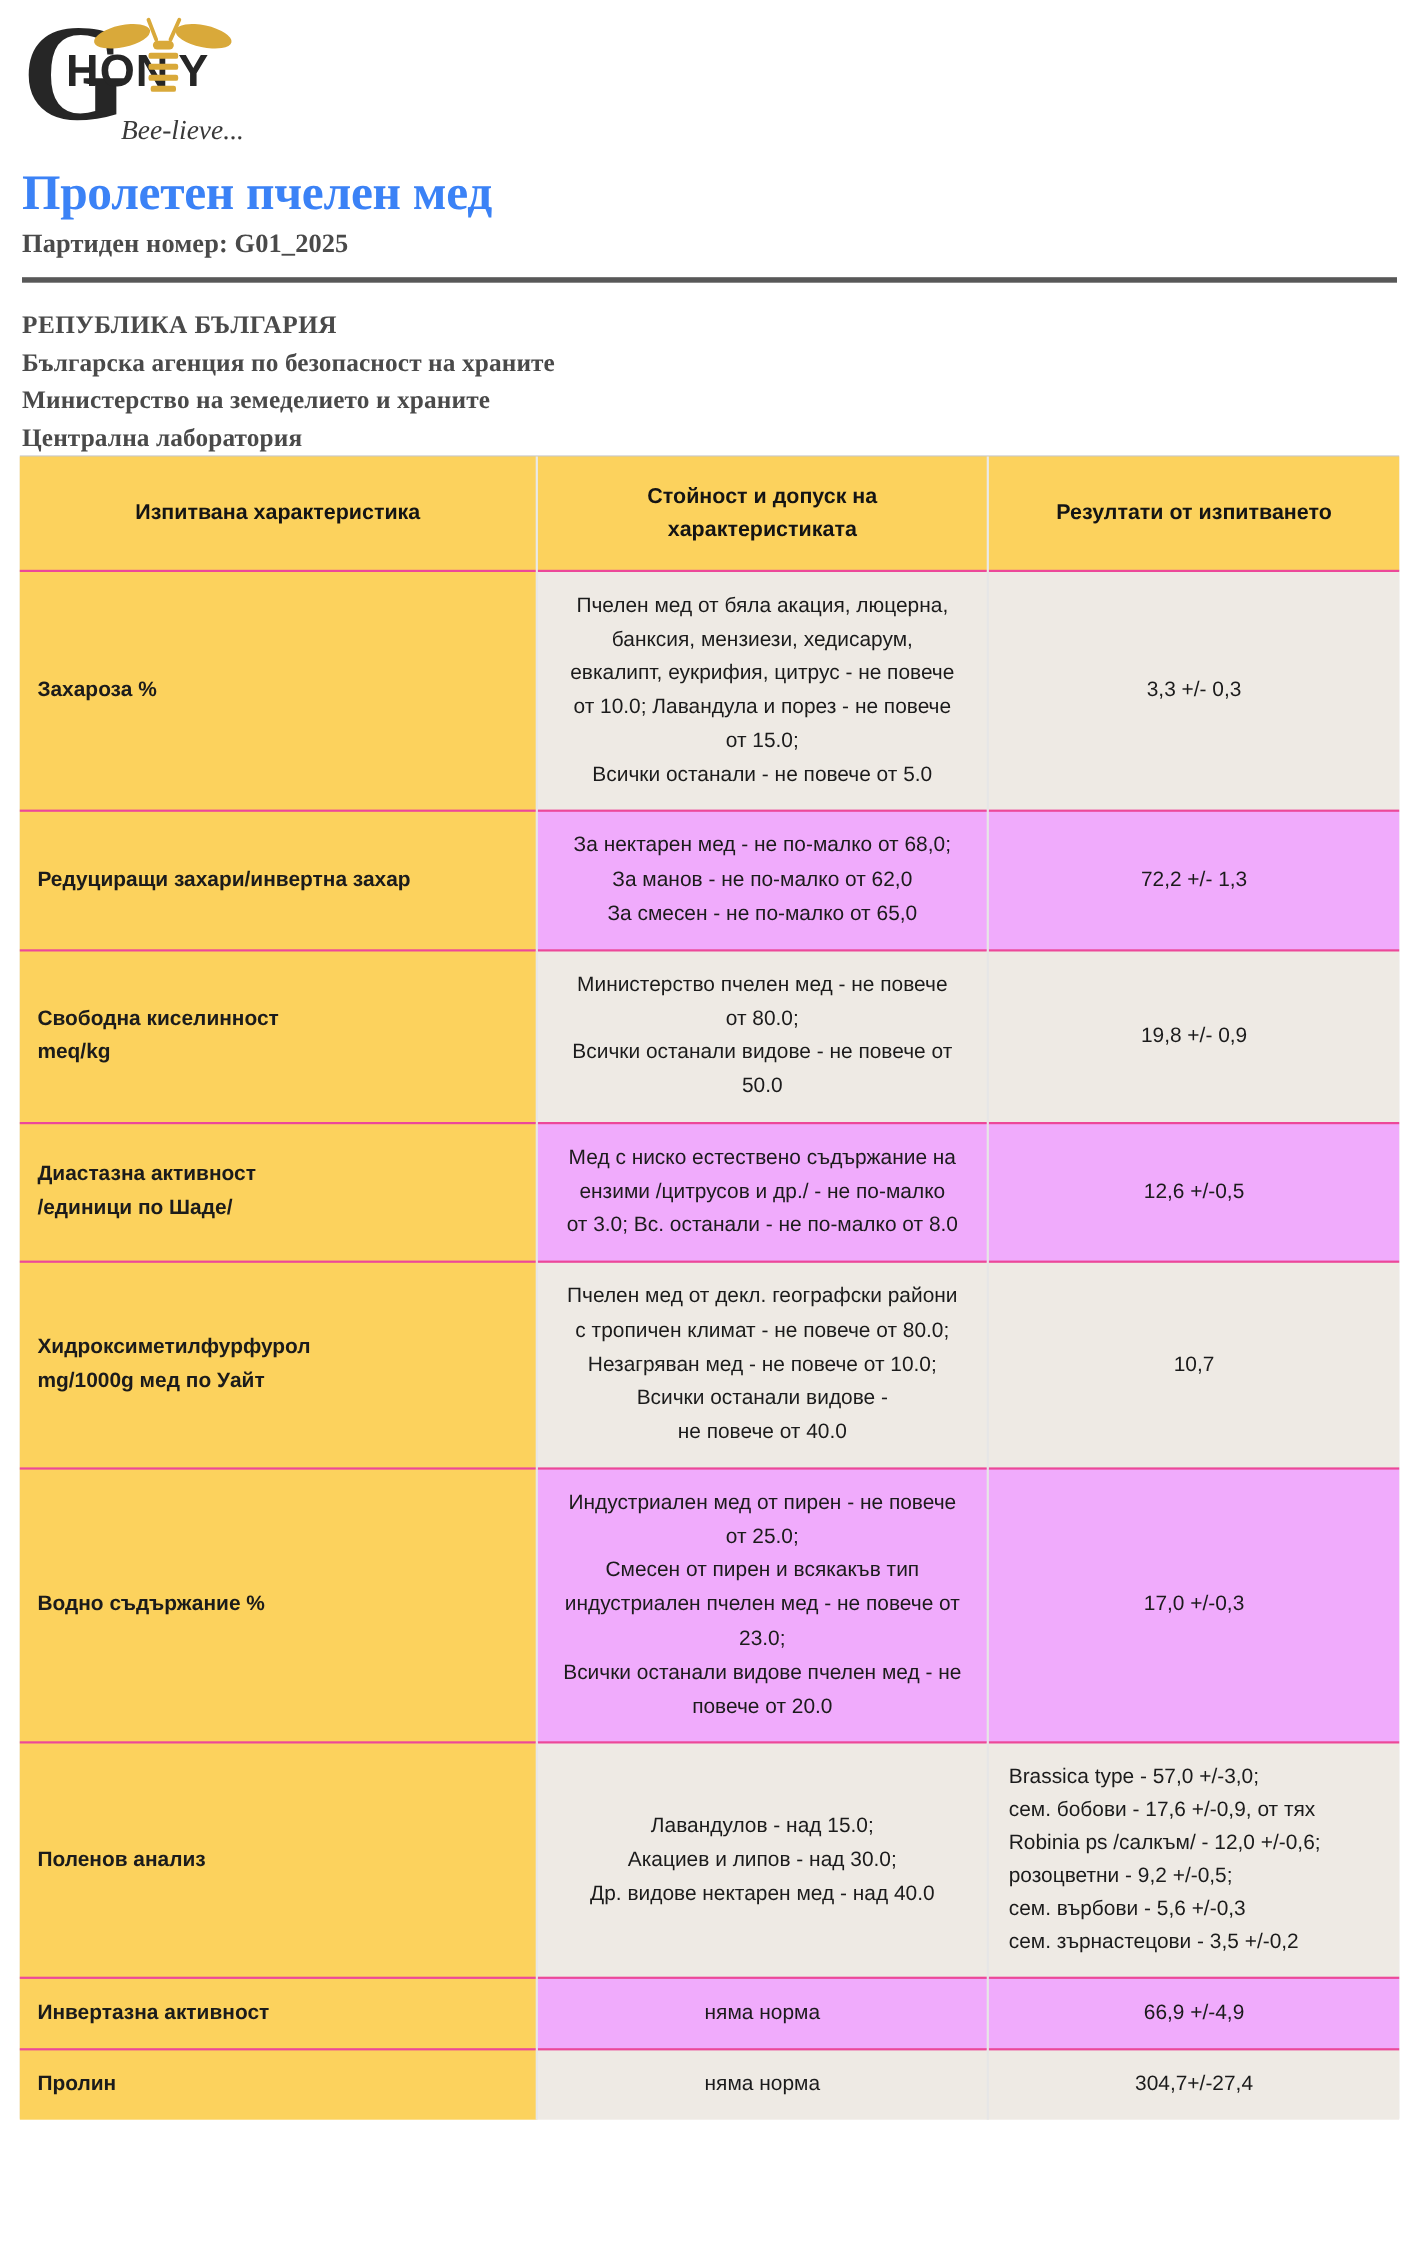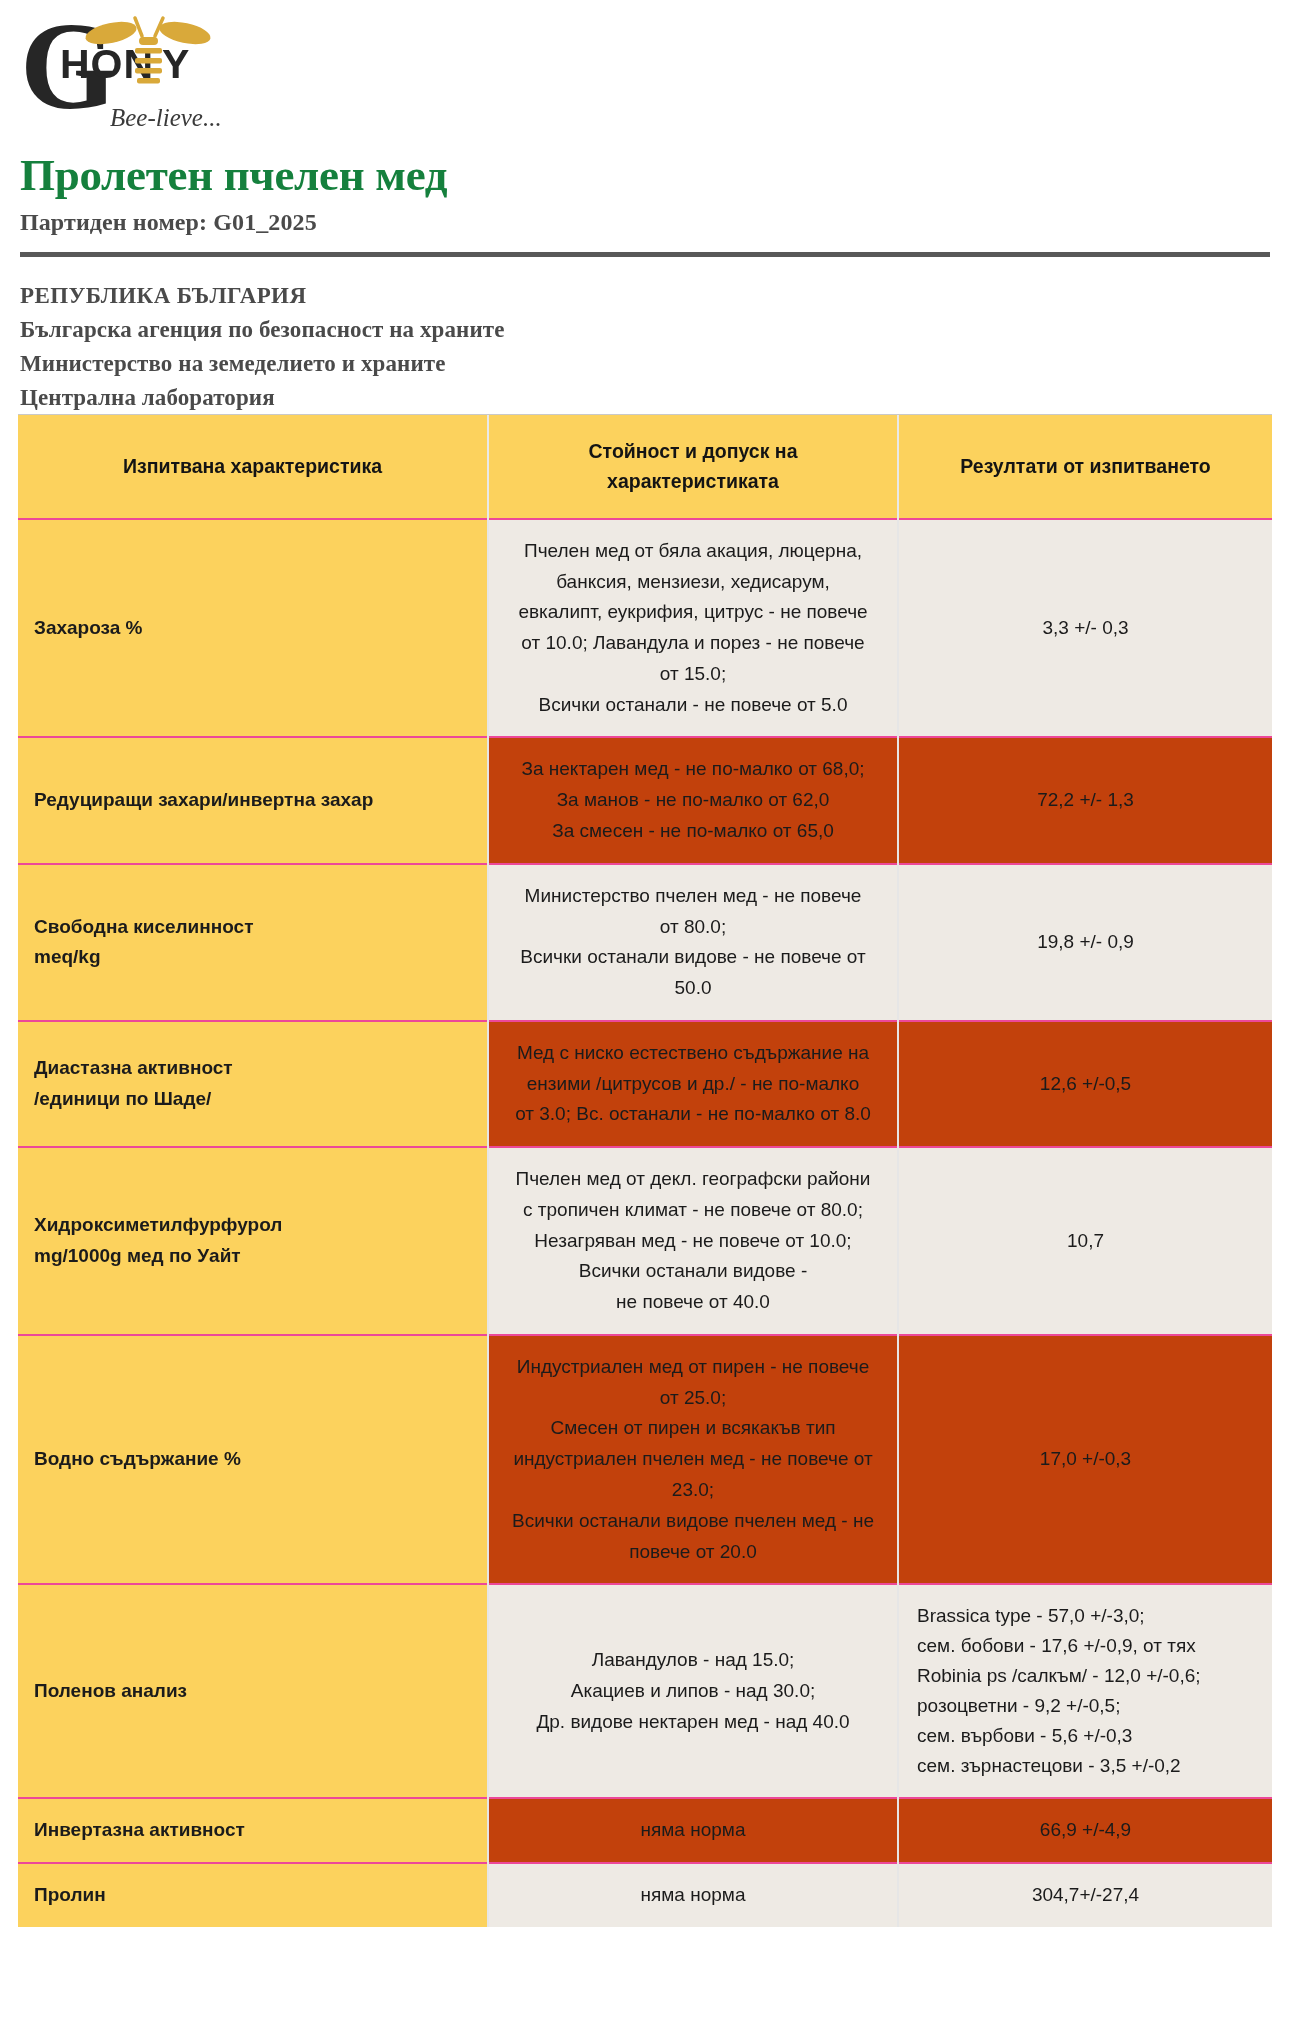--- a/index.html
+++ b/index.html
@@ -29,21 +29,21 @@
     padding-top: 8px;
   }
   .logo-svg { display: block; }
 
   
   .doc-title {
     font-family: "Liberation Serif", "DejaVu Serif", serif;
     font-weight: bold;
     font-size: 45px;
     line-height: 1.05;
-    color: #15803d;
+    color: #3b82f6;
     margin: 4px 0 0 2px;
     letter-spacing: -0.3px;
   }
   .batch-line {
     font-family: "Liberation Serif", "DejaVu Serif", serif;
     font-weight: bold;
     font-size: 24px;
     color: #4a4a4a;
     margin: 10px 0 0 2px;
     letter-spacing: 0.1px;
@@ -122,21 +122,21 @@
     font-size: 19.5px;
     line-height: 1.45;
     padding-left: 16px;
   }
   td.spec-cell { text-align: center; }
   td.result-cell { text-align: center; }
 
   tr.shade td.spec-cell,
   tr.shade td.result-cell { background: #eeeae4; }
   tr.plain td.spec-cell,
-  tr.plain td.result-cell { background: #c2410c; }
+  tr.plain td.result-cell { background: #f0abfc; }
 
   td.result-cell.left-align {
     text-align: left;
     padding-left: 18px;
     line-height: 1.58;
   }
 
   .nl { display: block; }
 </style>
 </head>

